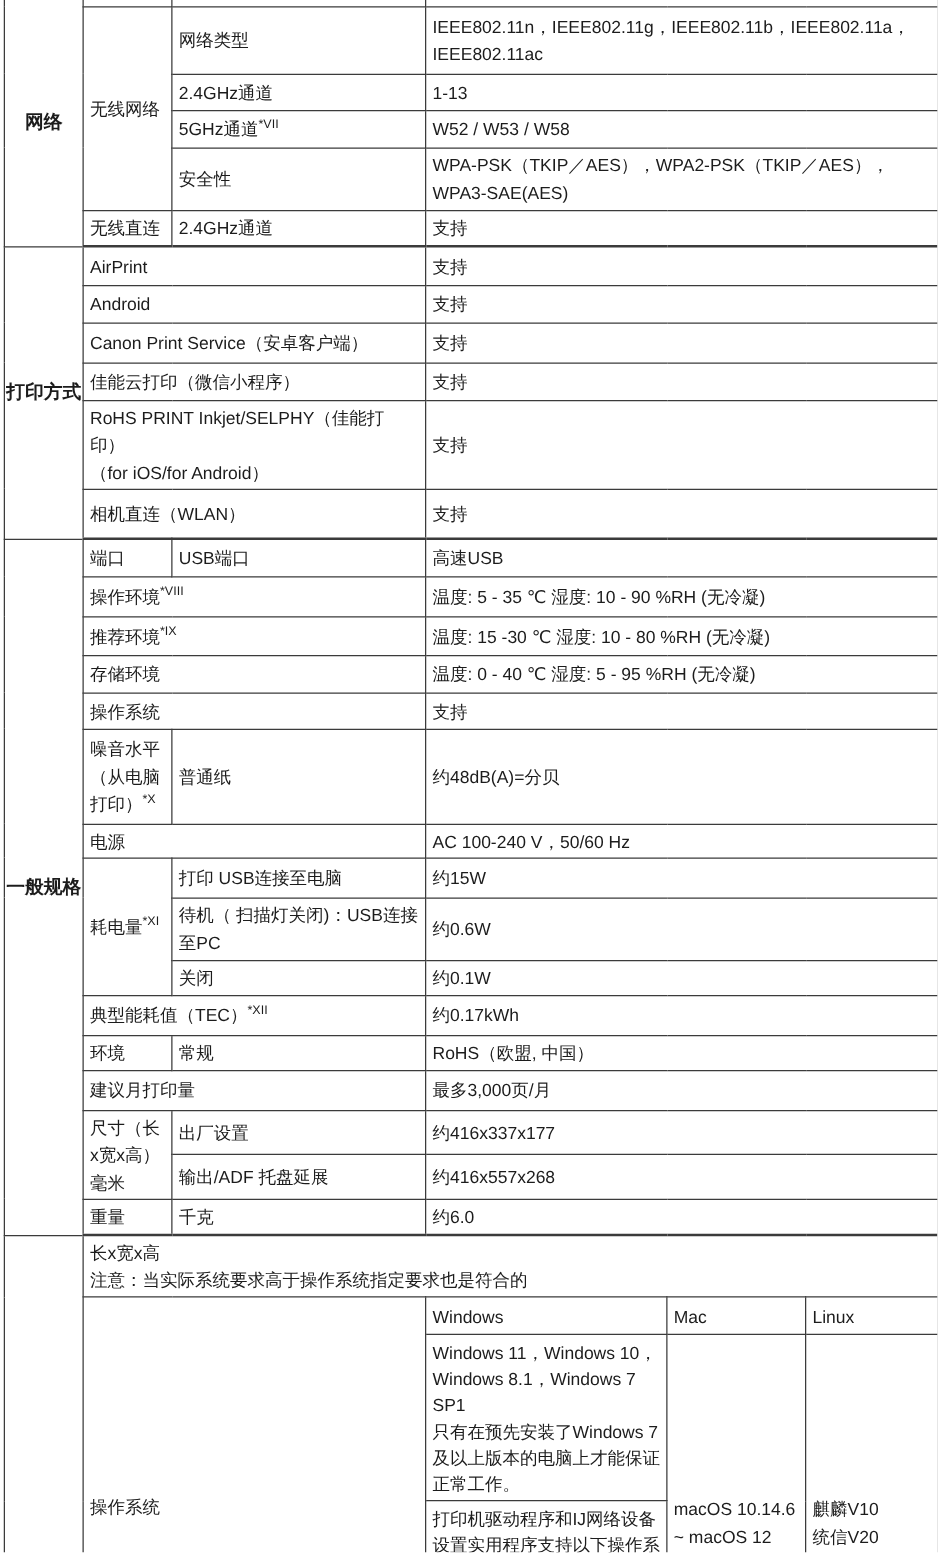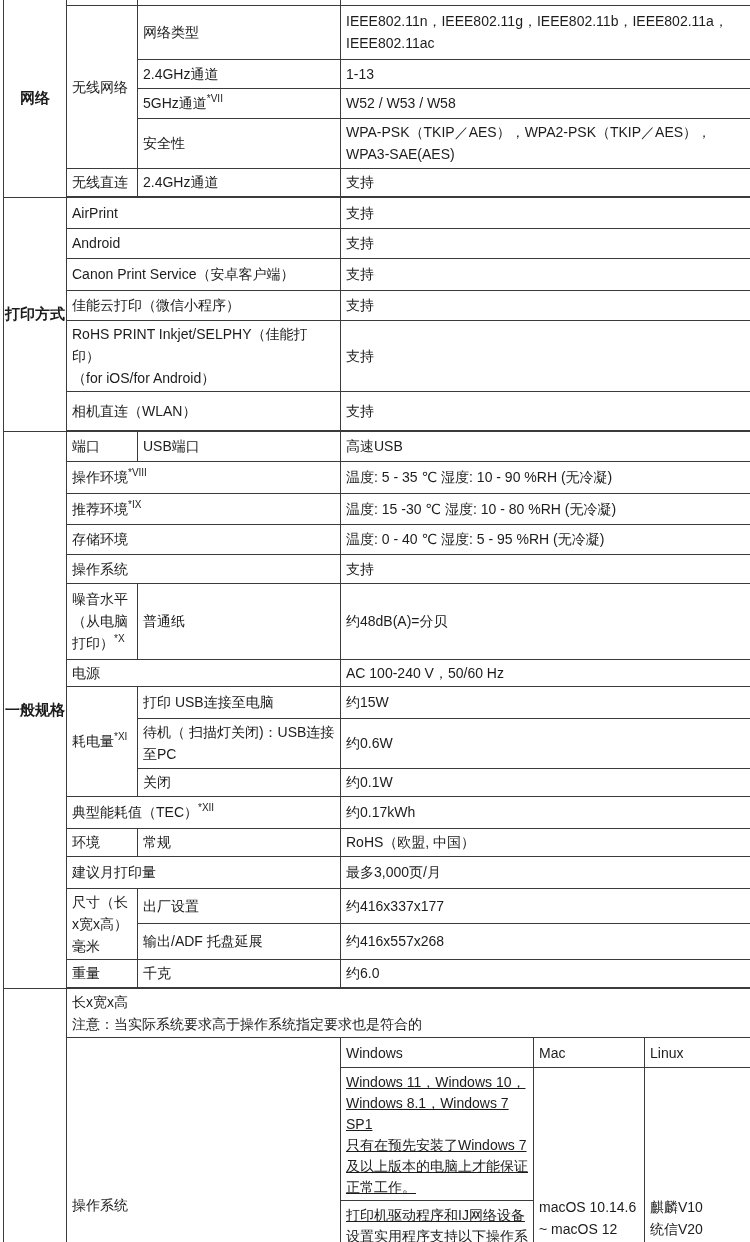--- a/index.html
+++ b/index.html
@@ -23,21 +23,21 @@
   }
   td.c1{
     font-weight:bold;font-size:15px;text-align:center;padding:0 1px;margin-left:41px;
   }
   tr.thick td{border-bottom-width:2px;}
   tr.partial td{border-top:none;padding:0;}
   td.no-top{border-top:none;}
   sup{font-size:10px;vertical-align:super;line-height:0;}
   td.os-label{vertical-align:top;padding-top:156px;}
   td.os-side{vertical-align:top;padding-top:128px;}
-  td.win-block{vertical-align:top;line-height:21px;padding-top:4px;text-decoration:underline;}
+  td.win-block{vertical-align:top;line-height:21px;padding-top:4px;}
   td.sysreq div{line-height:22px;}
 </style>
 </head>
 <body>
 
 <div class="screen">
 <table class="spec">
   <colgroup>
     <col style="width:63px">
         <col style="width:71px">

